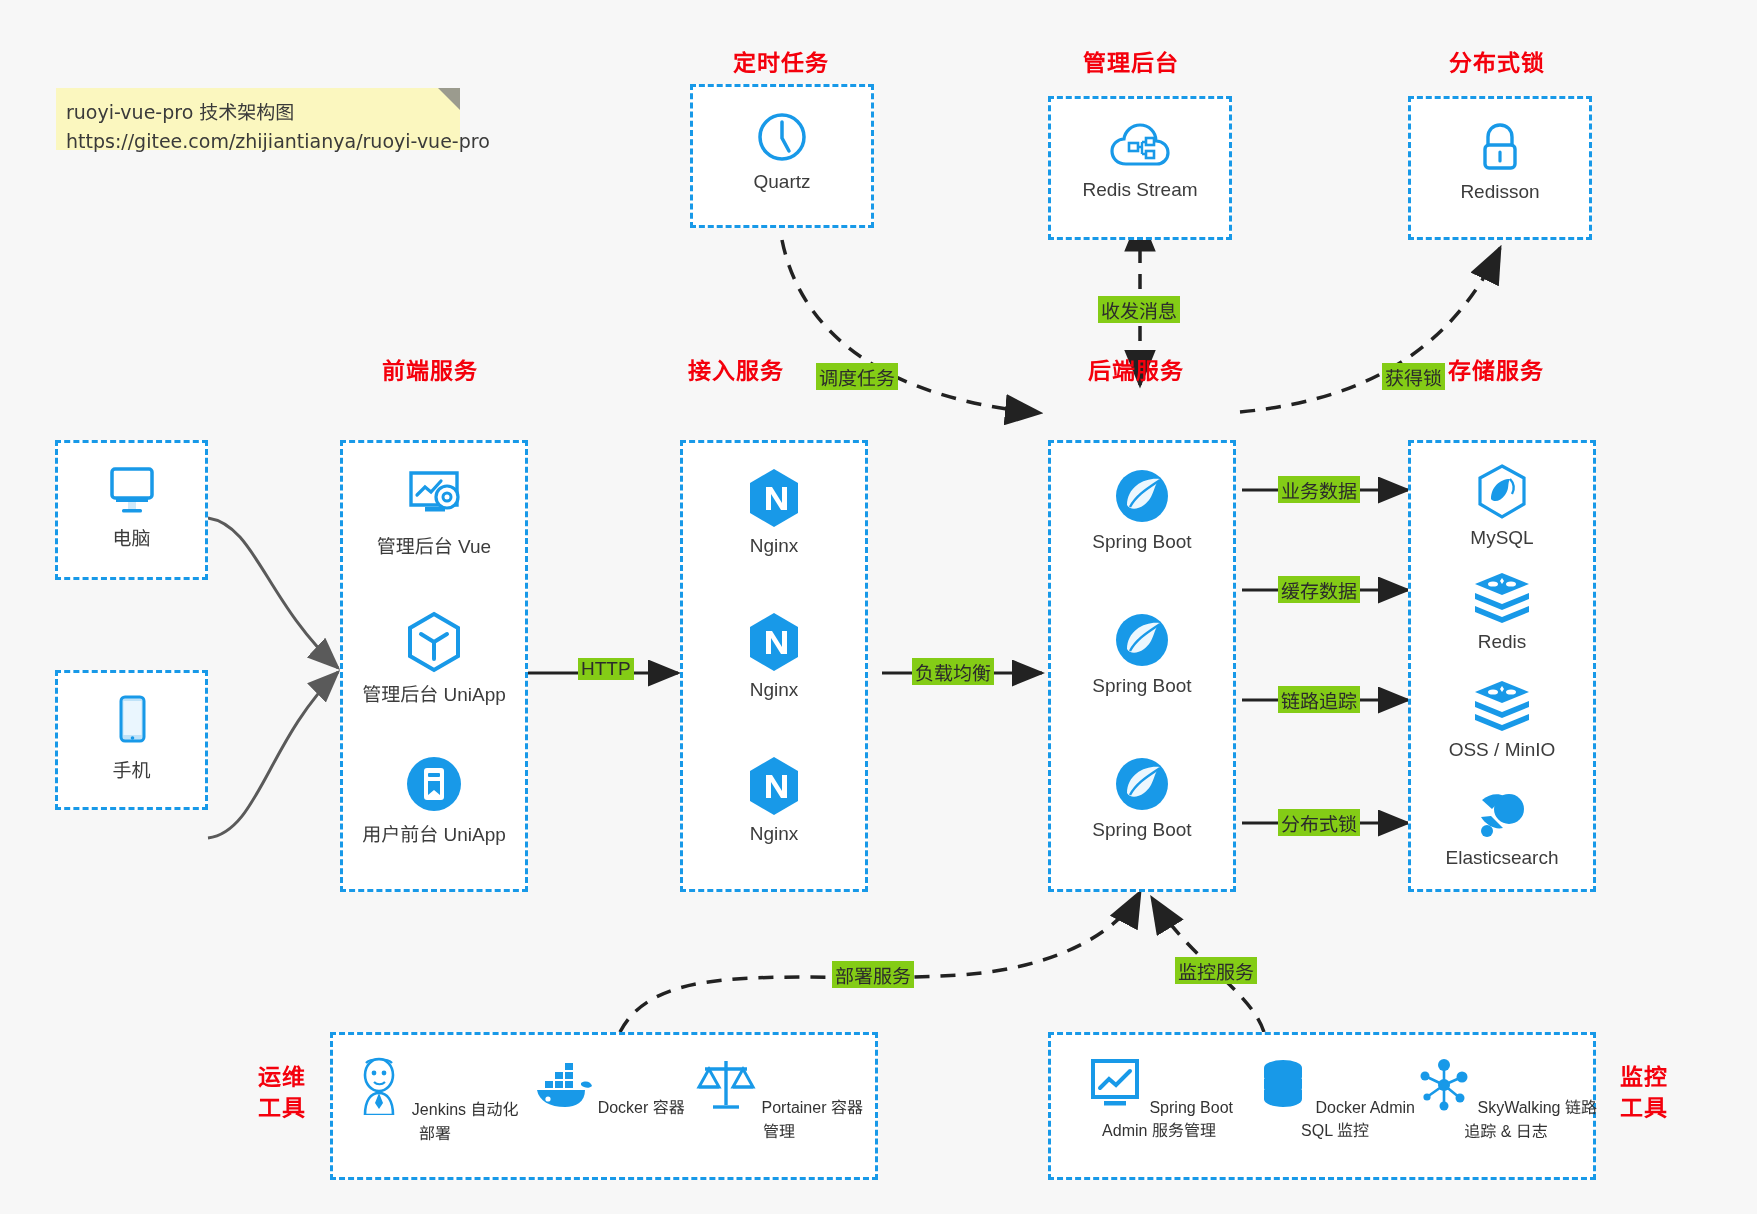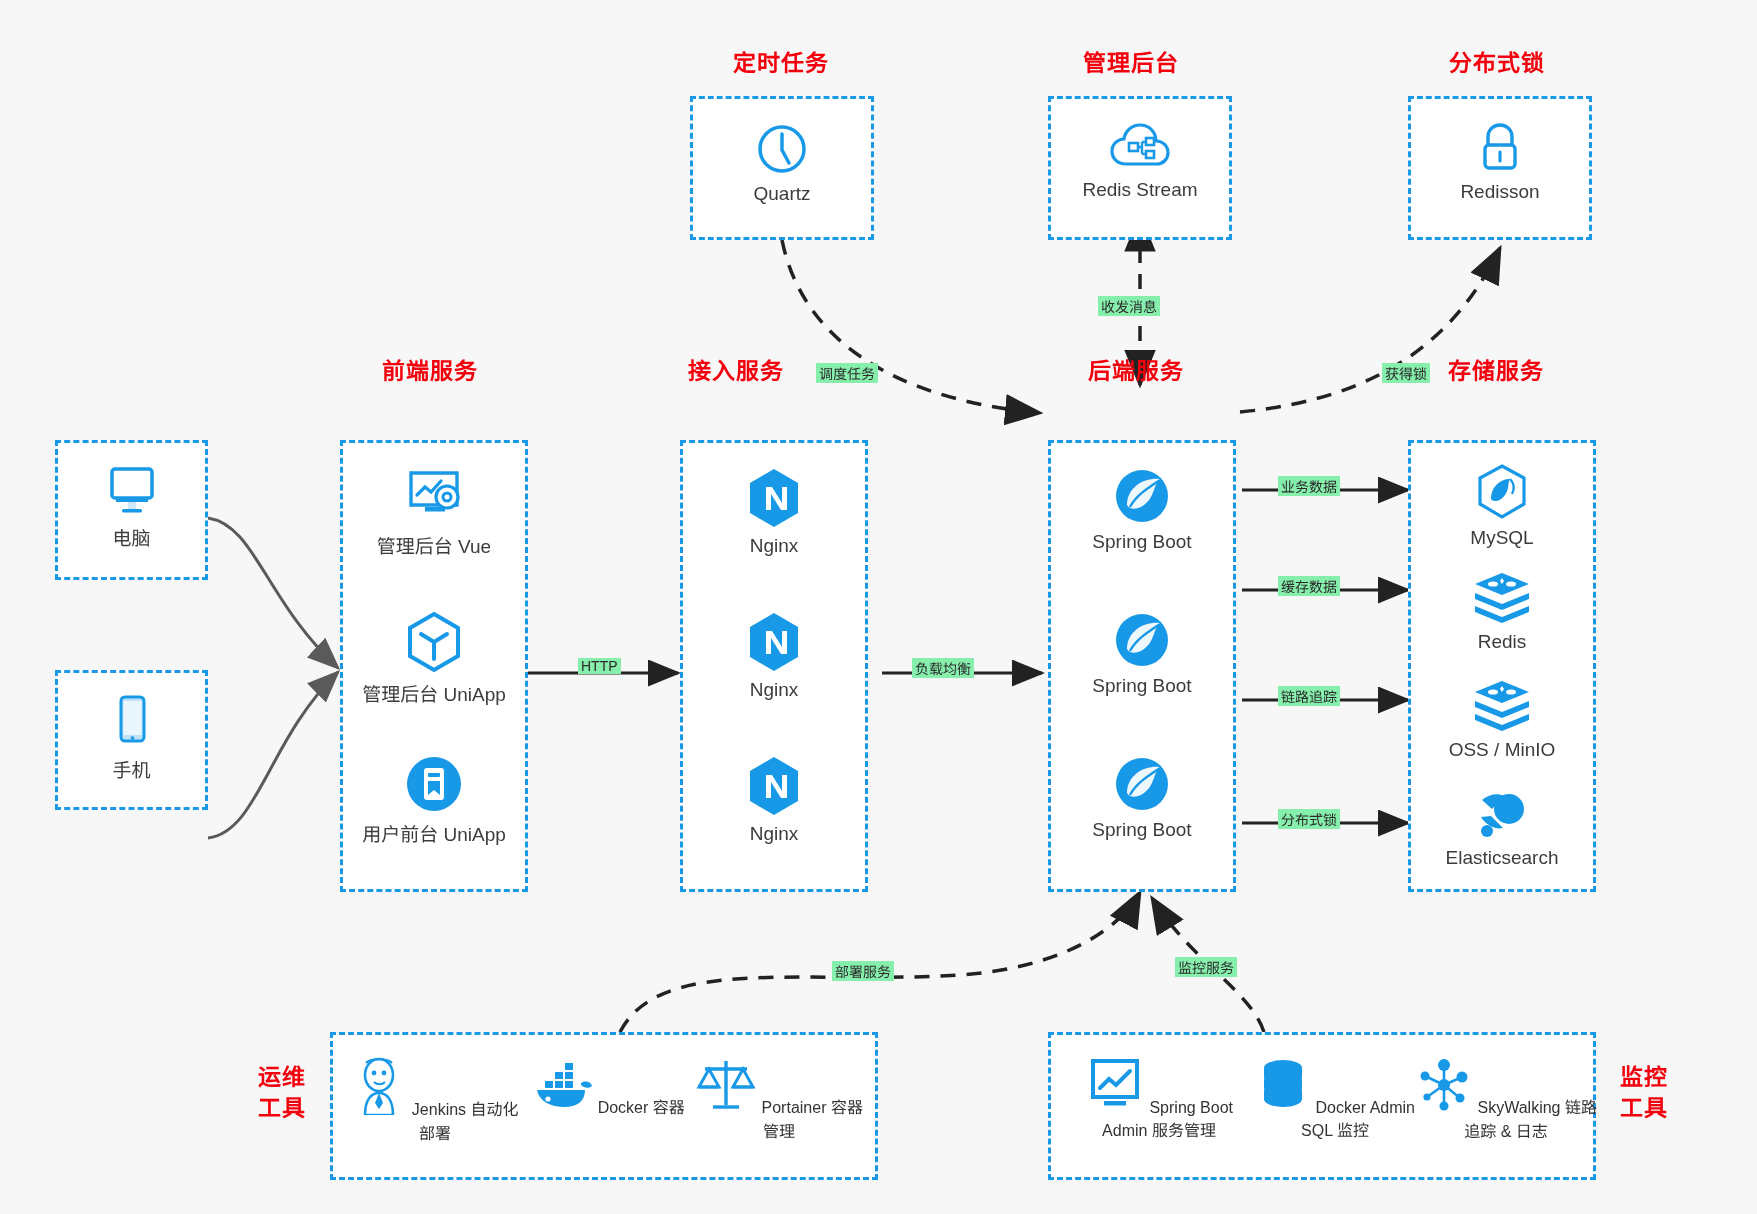--- a/index.html
+++ b/index.html
@@ -104,23 +104,23 @@
     right: 0;
     top: 0;
     width: 0; height: 0;
     border-left: 22px solid transparent;
     border-top: 22px solid #9b9b8e;
   }
 
   
   .edge-label {
     position: absolute;
-    font-size: 14px;
+    font-size: 19px;
     color: #2b2b2b;
-    background: #86efac;
+    background: #84cc16;
     padding: 0 3px;
     white-space: nowrap;
     z-index: 3;
     font-family: "DejaVu Sans", "Liberation Sans", sans-serif;
   }
   .edge-label.lat {
     font-family: "Liberation Sans", "DejaVu Sans", sans-serif;
   }
 </style>
 </head>
@@ -157,20 +157,25 @@
     <path d="M1242,490 L1408,490" fill="none" stroke="#222" stroke-width="3" marker-end="url(#ah-black)"></path>
     <path d="M1242,590 L1408,590" fill="none" stroke="#222" stroke-width="3" marker-end="url(#ah-black)"></path>
     <path d="M1242,700 L1408,700" fill="none" stroke="#222" stroke-width="3" marker-end="url(#ah-black)"></path>
     <path d="M1242,823 L1408,823" fill="none" stroke="#222" stroke-width="3" marker-end="url(#ah-black)"></path>
 
     <path d="M620,1032 C660,955 800,985 960,975 C1060,968 1120,930 1140,892" fill="none" stroke="#222" stroke-width="3.5" stroke-dasharray="15,11" marker-end="url(#ah-black)"></path>
 
     <path d="M1264,1032 C1250,990 1190,960 1152,898" fill="none" stroke="#222" stroke-width="3.5" stroke-dasharray="15,11" marker-end="url(#ah-black)"></path>
   </svg>
 
+  <div id="note">
+    <span class="line">ruoyi-vue-pro 技术架构图</span>
+    <span class="line">https://gitee.com/zhijiantianya/ruoyi-vue-pro</span>
+    <span class="fold"></span>
+  </div>
 
   <div class="group-box" style="left:55px; top:440px; width:153px; height:140px;">
     <div class="node" style="top:22px;">
       <span class="icon">
         <svg width="58" height="52" viewBox="0 0 58 52">
           <rect x="9" y="4" width="40" height="29" rx="3" fill="none" stroke="#1899e8" stroke-width="3.5"></rect>
           <rect x="13" y="33" width="32" height="4" fill="#1899e8"></rect>
           <rect x="25" y="37" width="8" height="7" fill="#cfe9fa"></rect>
           <rect x="19" y="44" width="20" height="3.5" rx="1.5" fill="#1899e8"></rect>
         </svg>
@@ -186,21 +191,21 @@
           <rect x="14" y="2" width="23" height="44" rx="4" fill="#bfe2f8" stroke="#1899e8" stroke-width="3"></rect>
           <rect x="16.5" y="6" width="18" height="34" fill="#eaf6fe"></rect>
           <circle cx="25.5" cy="43" r="1.8" fill="#1899e8"></circle>
         </svg>
       </span>
       <span class="label">手机</span>
     </div>
   </div>
 
   <div class="group-title" style="left:733px; top:44px;">定时任务</div>
-  <div class="group-box" style="left:690px; top:96px; width:184px; height:144px;">
+  <div class="group-box" style="left:690px; top:84px; width:184px; height:144px;">
     <div class="node" style="top:22px;">
       <span class="icon">
         <svg width="56" height="56" viewBox="0 0 56 56">
           <circle cx="28" cy="28" r="22" fill="none" stroke="#1899e8" stroke-width="3.5"></circle>
           <path d="M28 13 L28 29 L35 42" fill="none" stroke="#1899e8" stroke-width="3.5" stroke-linecap="round"></path>
         </svg>
       </span>
       <span class="label">Quartz</span>
     </div>
   </div>

